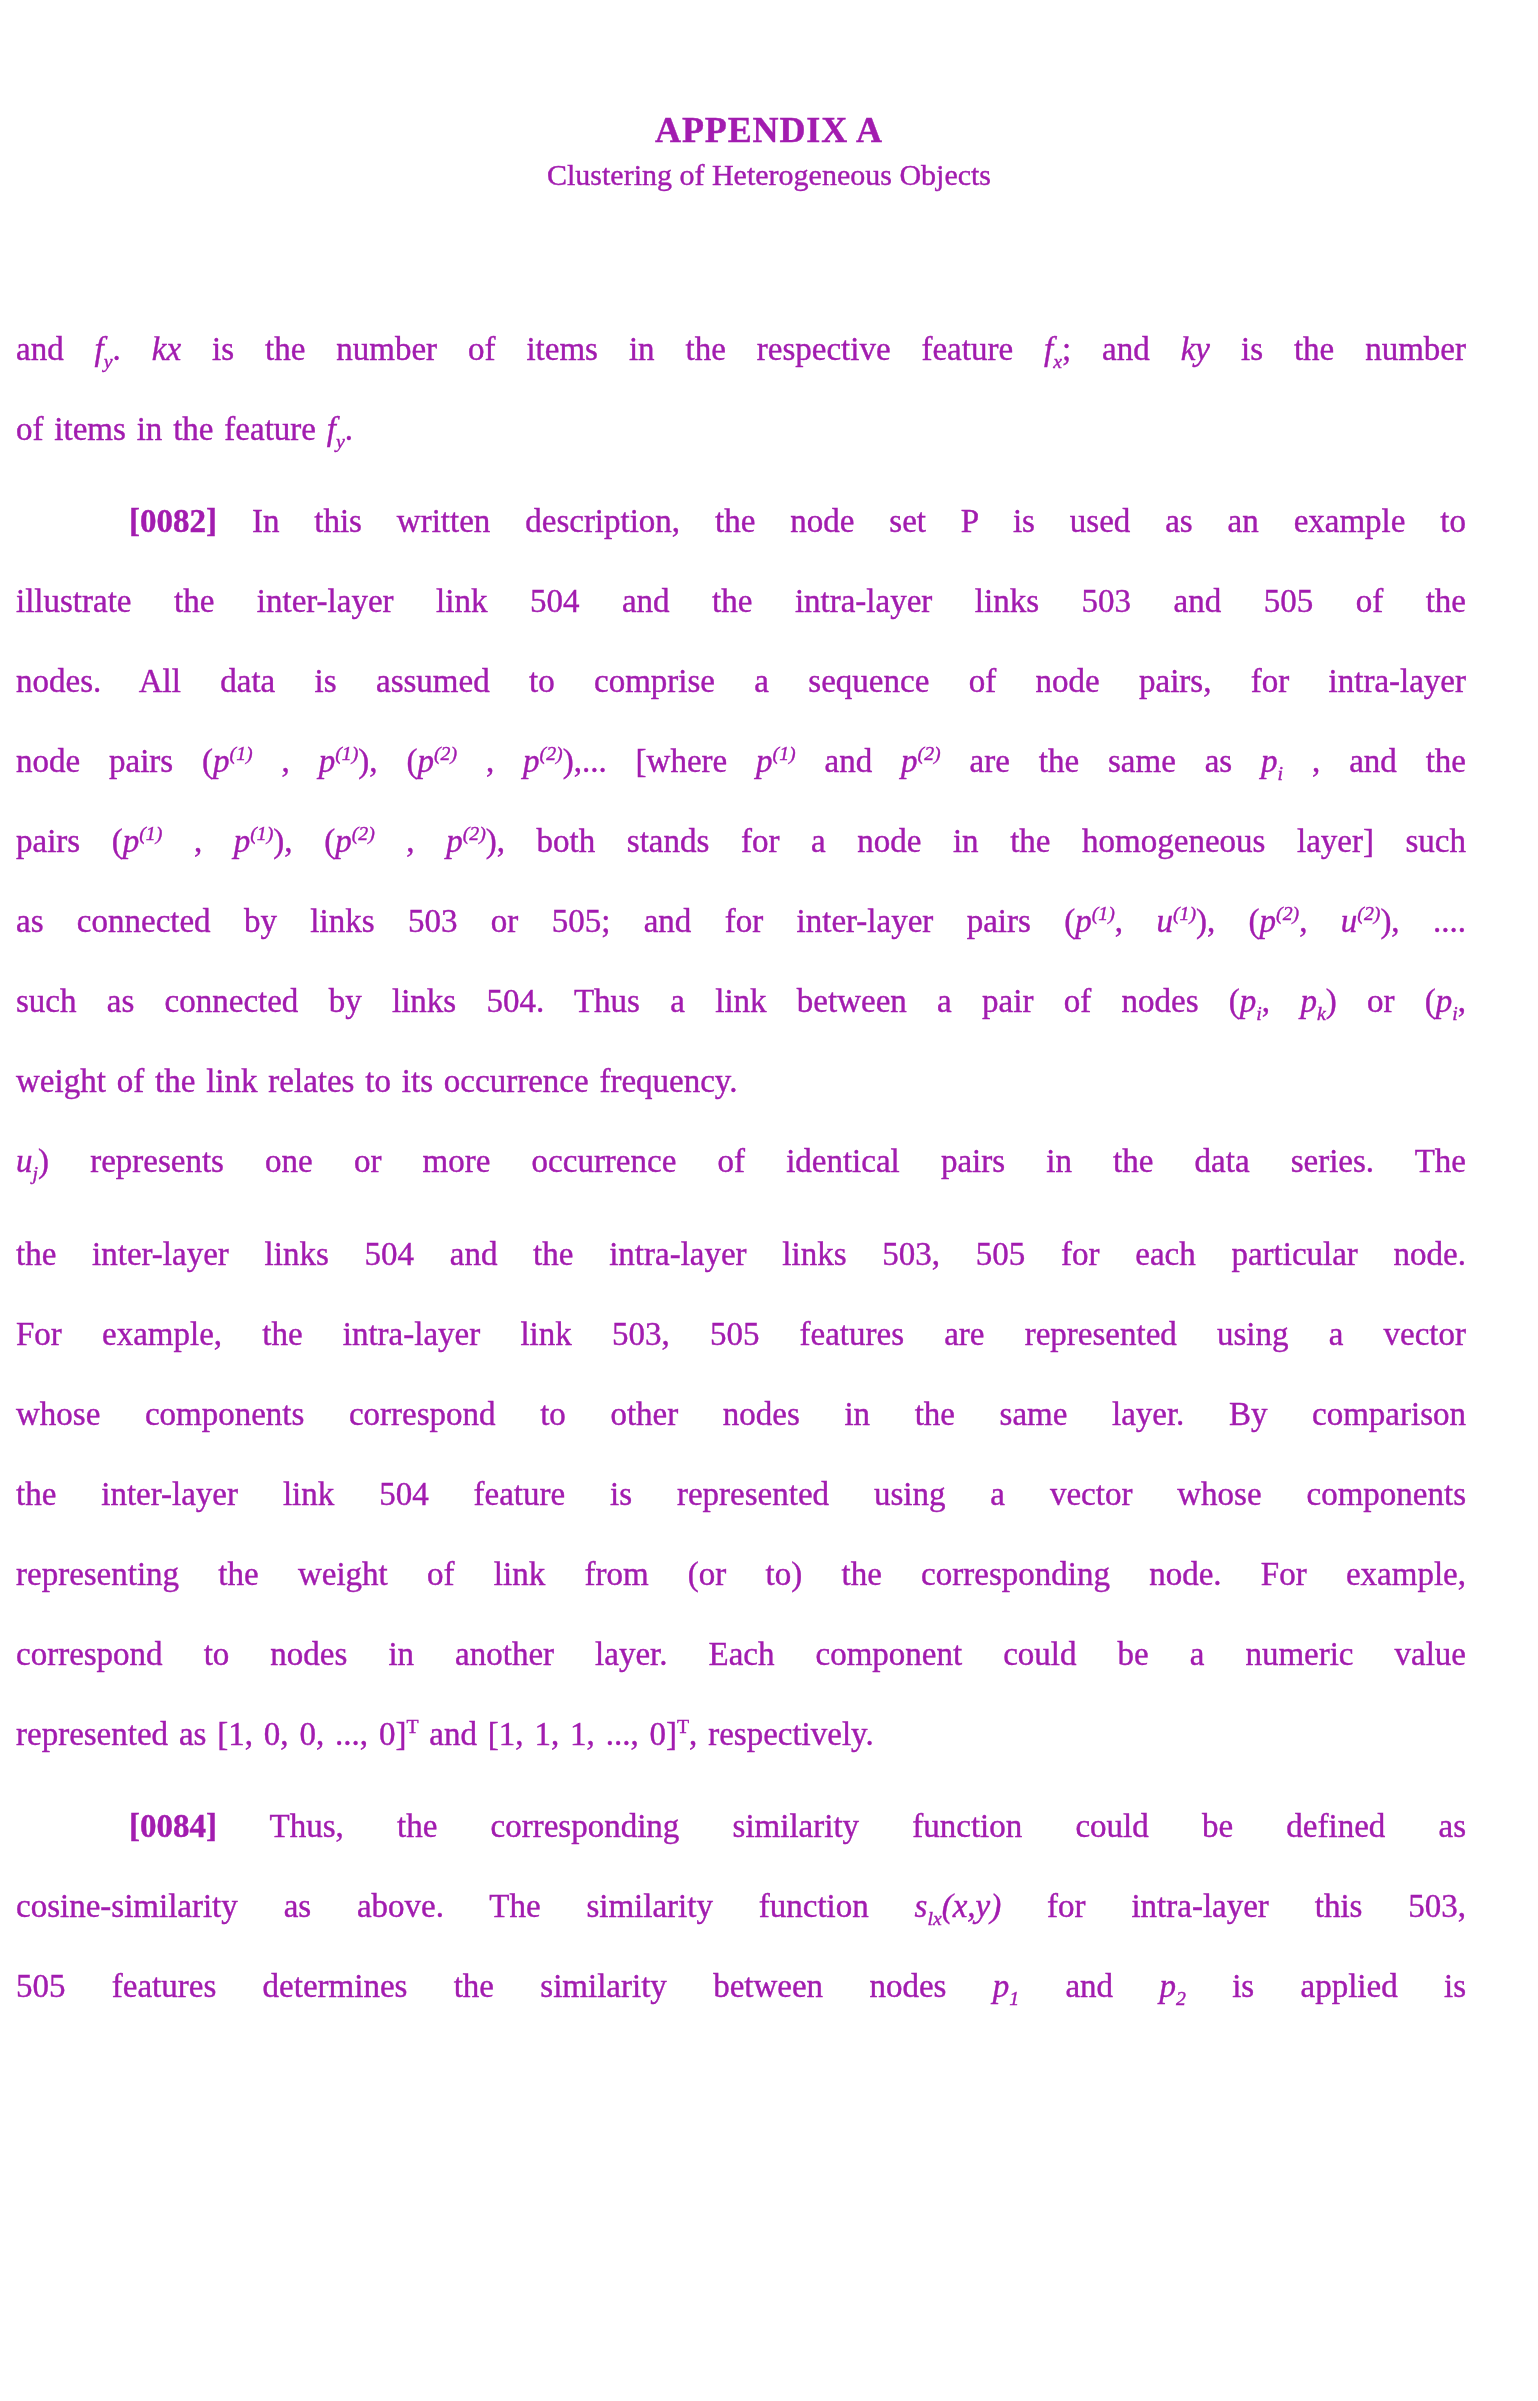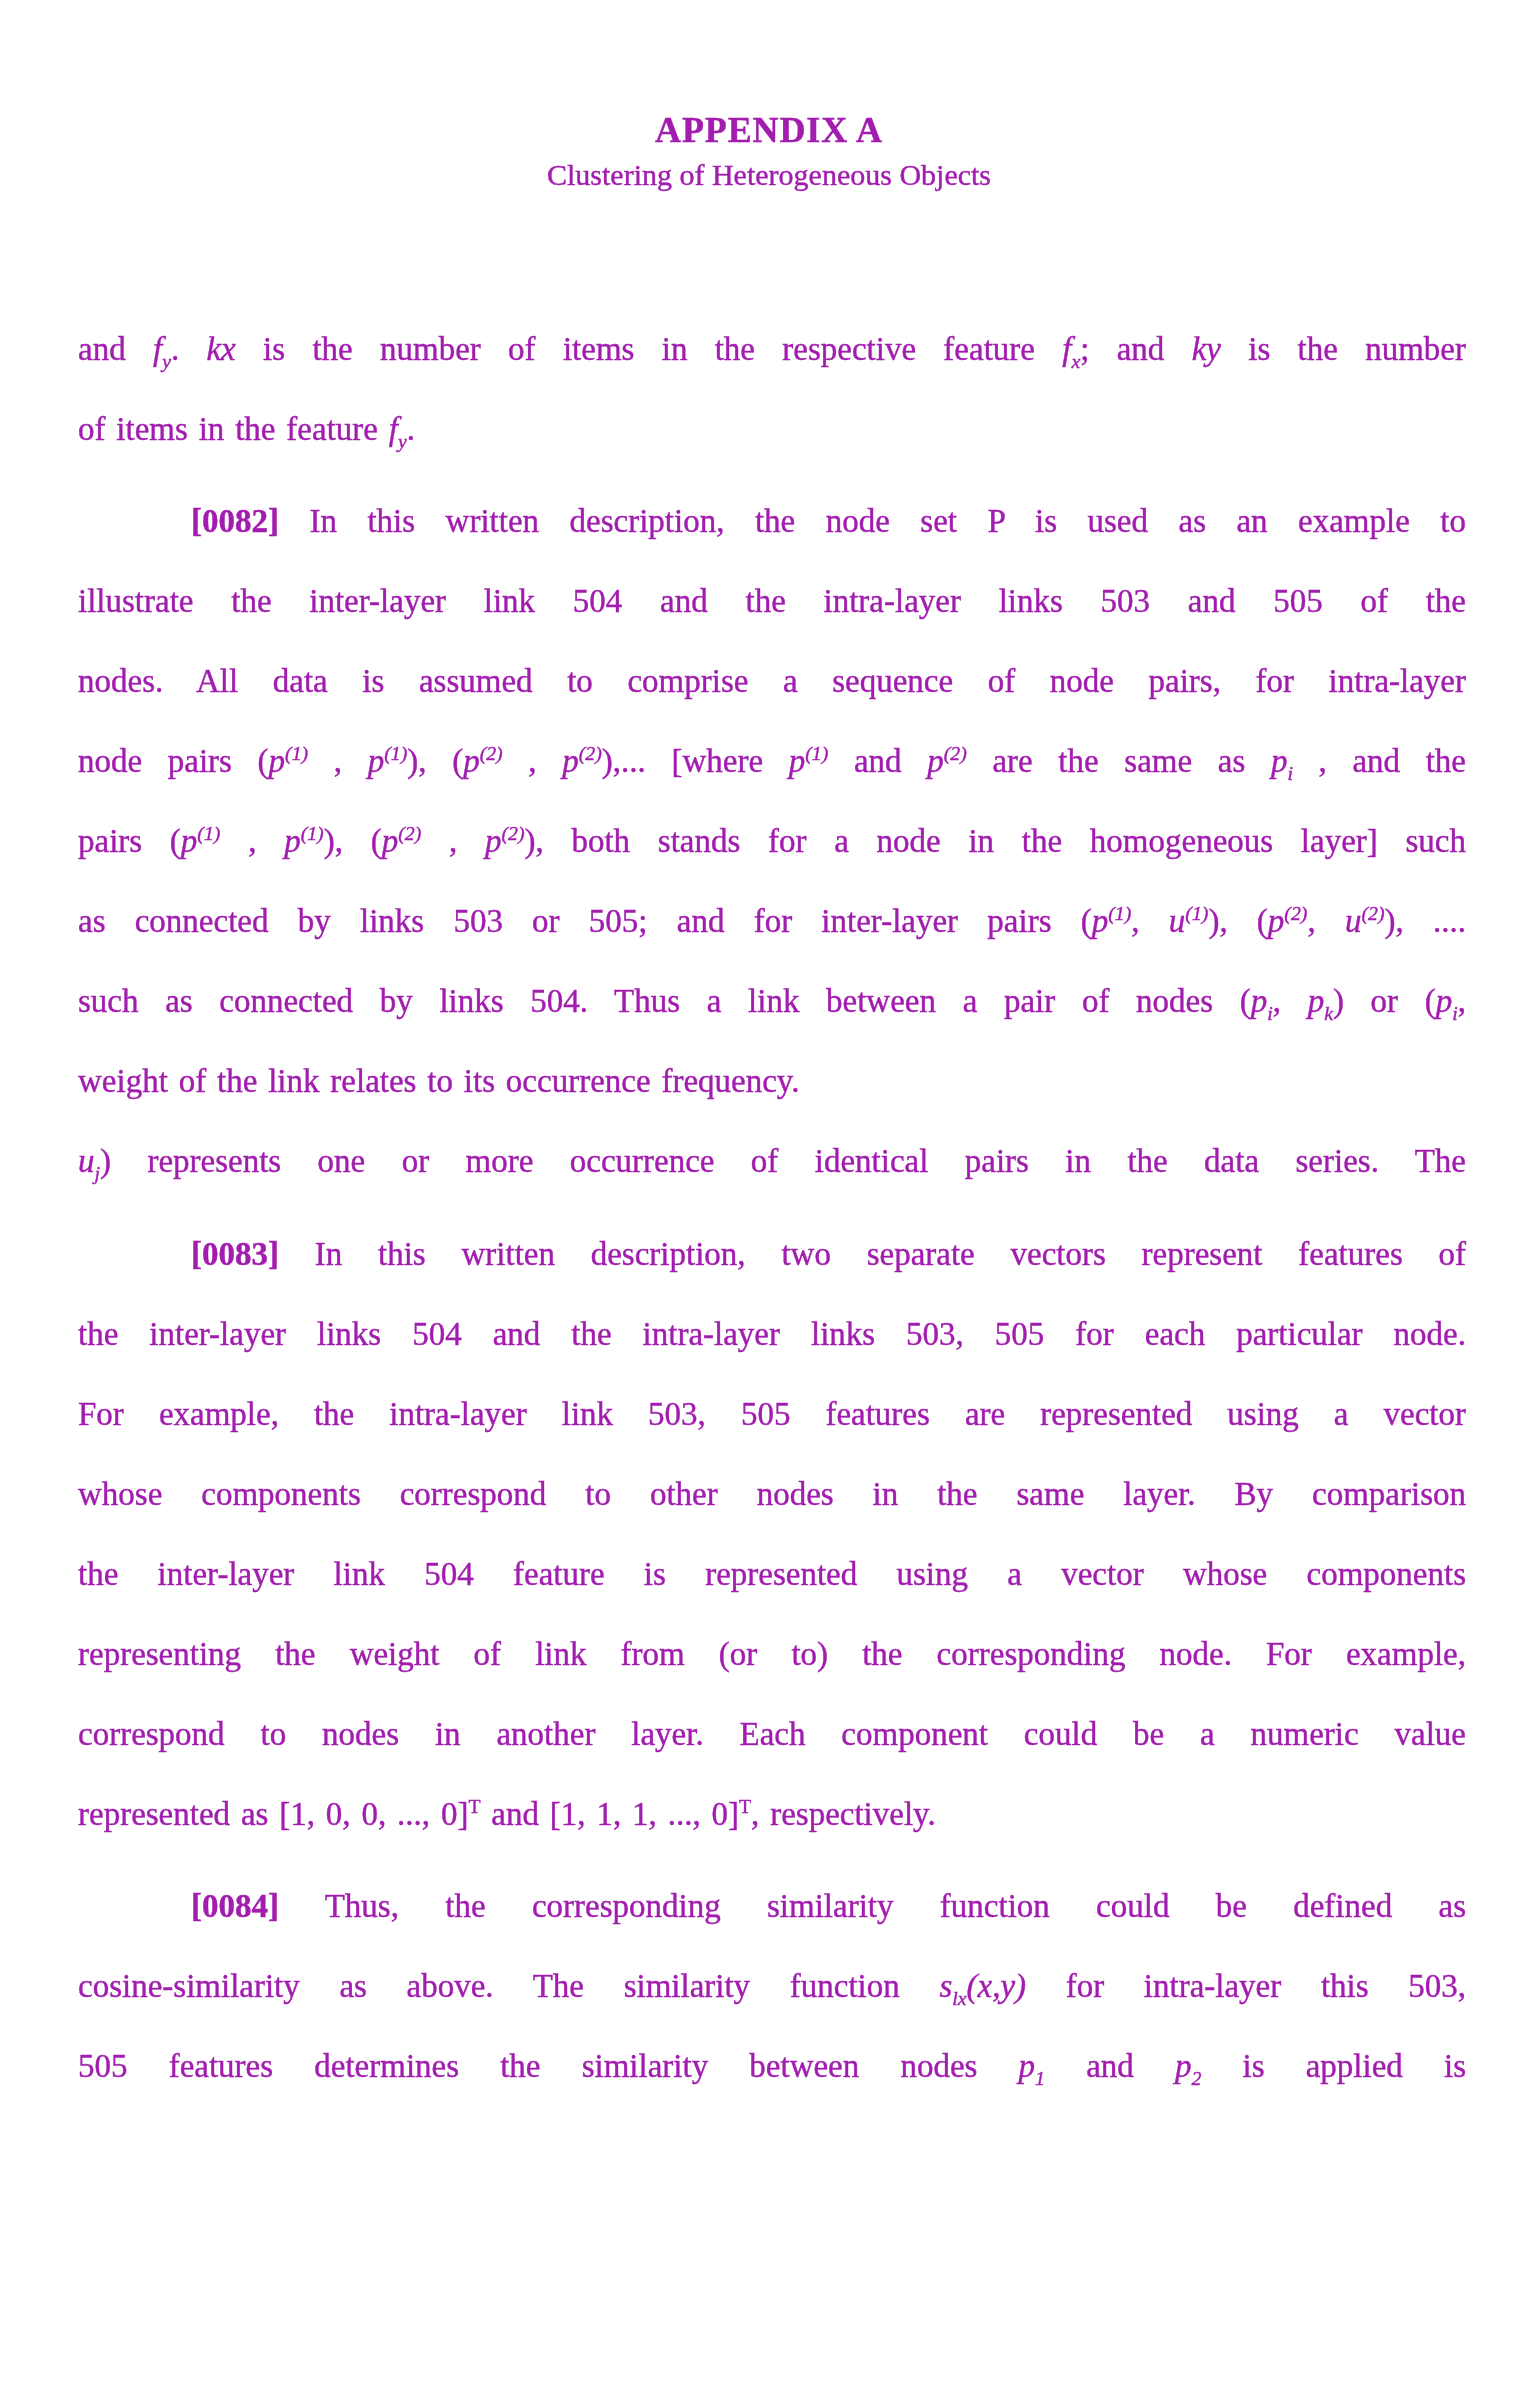--- a/index.html
+++ b/index.html
@@ -32,23 +32,23 @@
     line-height: 44px;
     letter-spacing: 0.9px;
   }
   .doc-subtitle {
     font-size: 30px;
     font-weight: normal;
     line-height: 46px;
   }
   .doc-body {
     margin-top: 111px;
-    padding-left: 78px;
     padding-right: 72px;
     font-size: 33px;
+    margin-left: 16px;
     -webkit-text-stroke: 0.4px currentColor;
   }
   .para + .para { margin-top: 12.3px; }
   .line {
     height: 80px;
     line-height: 80px;
     text-align: left;
     word-spacing: 2.6px;
     white-space: normal;
   }
@@ -97,21 +97,20 @@
         <div class="line j"><span class="s-n">illustrate the inter-layer link 504 and the intra-layer links 503 and 505 of the</span></div>
         <div class="line j"><span class="s-n">nodes.  All data is assumed to comprise a sequence of node pairs, for intra-layer</span></div>
         <div class="line j"><span class="s-n">node pairs (</span><span class="s-i">p</span><span class="s-sup">(1)</span><span class="s-n"> , </span><span class="s-i">p</span><span class="s-sup">(1)</span><span class="s-n">), (</span><span class="s-i">p</span><span class="s-sup">(2)</span><span class="s-n"> , </span><span class="s-i">p</span><span class="s-sup">(2)</span><span class="s-n">),... [where </span><span class="s-i">p</span><span class="s-sup">(1)</span><span class="s-n"> and </span><span class="s-i">p</span><span class="s-sup">(2)</span><span class="s-n"> are the same as </span><span class="s-i">p</span><span class="s-sub">i</span><span class="s-n"> , and the</span></div>
         <div class="line j"><span class="s-n">pairs (</span><span class="s-i">p</span><span class="s-sup">(1)</span><span class="s-n"> , </span><span class="s-i">p</span><span class="s-sup">(1)</span><span class="s-n">), (</span><span class="s-i">p</span><span class="s-sup">(2)</span><span class="s-n"> , </span><span class="s-i">p</span><span class="s-sup">(2)</span><span class="s-n">), both stands for a node in the homogeneous layer] such</span></div>
         <div class="line j"><span class="s-n">as connected by links 503 or 505; and for inter-layer pairs (</span><span class="s-i">p</span><span class="s-sup">(1)</span><span class="s-n">, </span><span class="s-i">u</span><span class="s-sup">(1)</span><span class="s-n">), (</span><span class="s-i">p</span><span class="s-sup">(2)</span><span class="s-n">, </span><span class="s-i">u</span><span class="s-sup">(2)</span><span class="s-n">), ....</span></div>
         <div class="line j"><span class="s-n">such as connected by links 504.  Thus a link between a pair of nodes (</span><span class="s-i">p</span><span class="s-sub">i</span><span class="s-n">, </span><span class="s-i">p</span><span class="s-sub">k</span><span class="s-n">) or (</span><span class="s-i">p</span><span class="s-sub">i</span><span class="s-n">,</span></div>
         <div class="line"><span class="s-n">weight of the link relates to its occurrence frequency.</span></div>
         <div class="line j"><span class="s-i">u</span><span class="s-sub">j</span><span class="s-n">) represents one or more occurrence of identical pairs in the data series.  The</span></div>
       </div>
       <div class="para">
-        <div class="line j ind"><span class="s-b">[0083]</span><span class="s-n"> In this written description, two separate vectors represent features of</span></div>
         <div class="line j"><span class="s-n">the inter-layer links 504 and the intra-layer links 503, 505 for each particular node.</span></div>
         <div class="line j"><span class="s-n">For example, the intra-layer link 503, 505 features are represented using a vector</span></div>
         <div class="line j"><span class="s-n">whose components correspond to other nodes in the same layer.  By comparison</span></div>
         <div class="line j"><span class="s-n">the inter-layer link 504 feature is represented using a vector whose components</span></div>
         <div class="line j"><span class="s-n">representing the weight of link from (or to) the corresponding node.  For example,</span></div>
         <div class="line j"><span class="s-n">correspond to nodes in another layer.  Each component could be a numeric value</span></div>
         <div class="line"><span class="s-n">represented as [1, 0, 0, ..., 0]</span><span class="s-supr">T</span><span class="s-n"> and [1, 1, 1, ..., 0]</span><span class="s-supr">T</span><span class="s-n">, respectively.</span></div>
       </div>
       <div class="para">
         <div class="line j ind"><span class="s-b">[0084]</span><span class="s-n"> Thus, the corresponding similarity function could be defined as</span></div>

